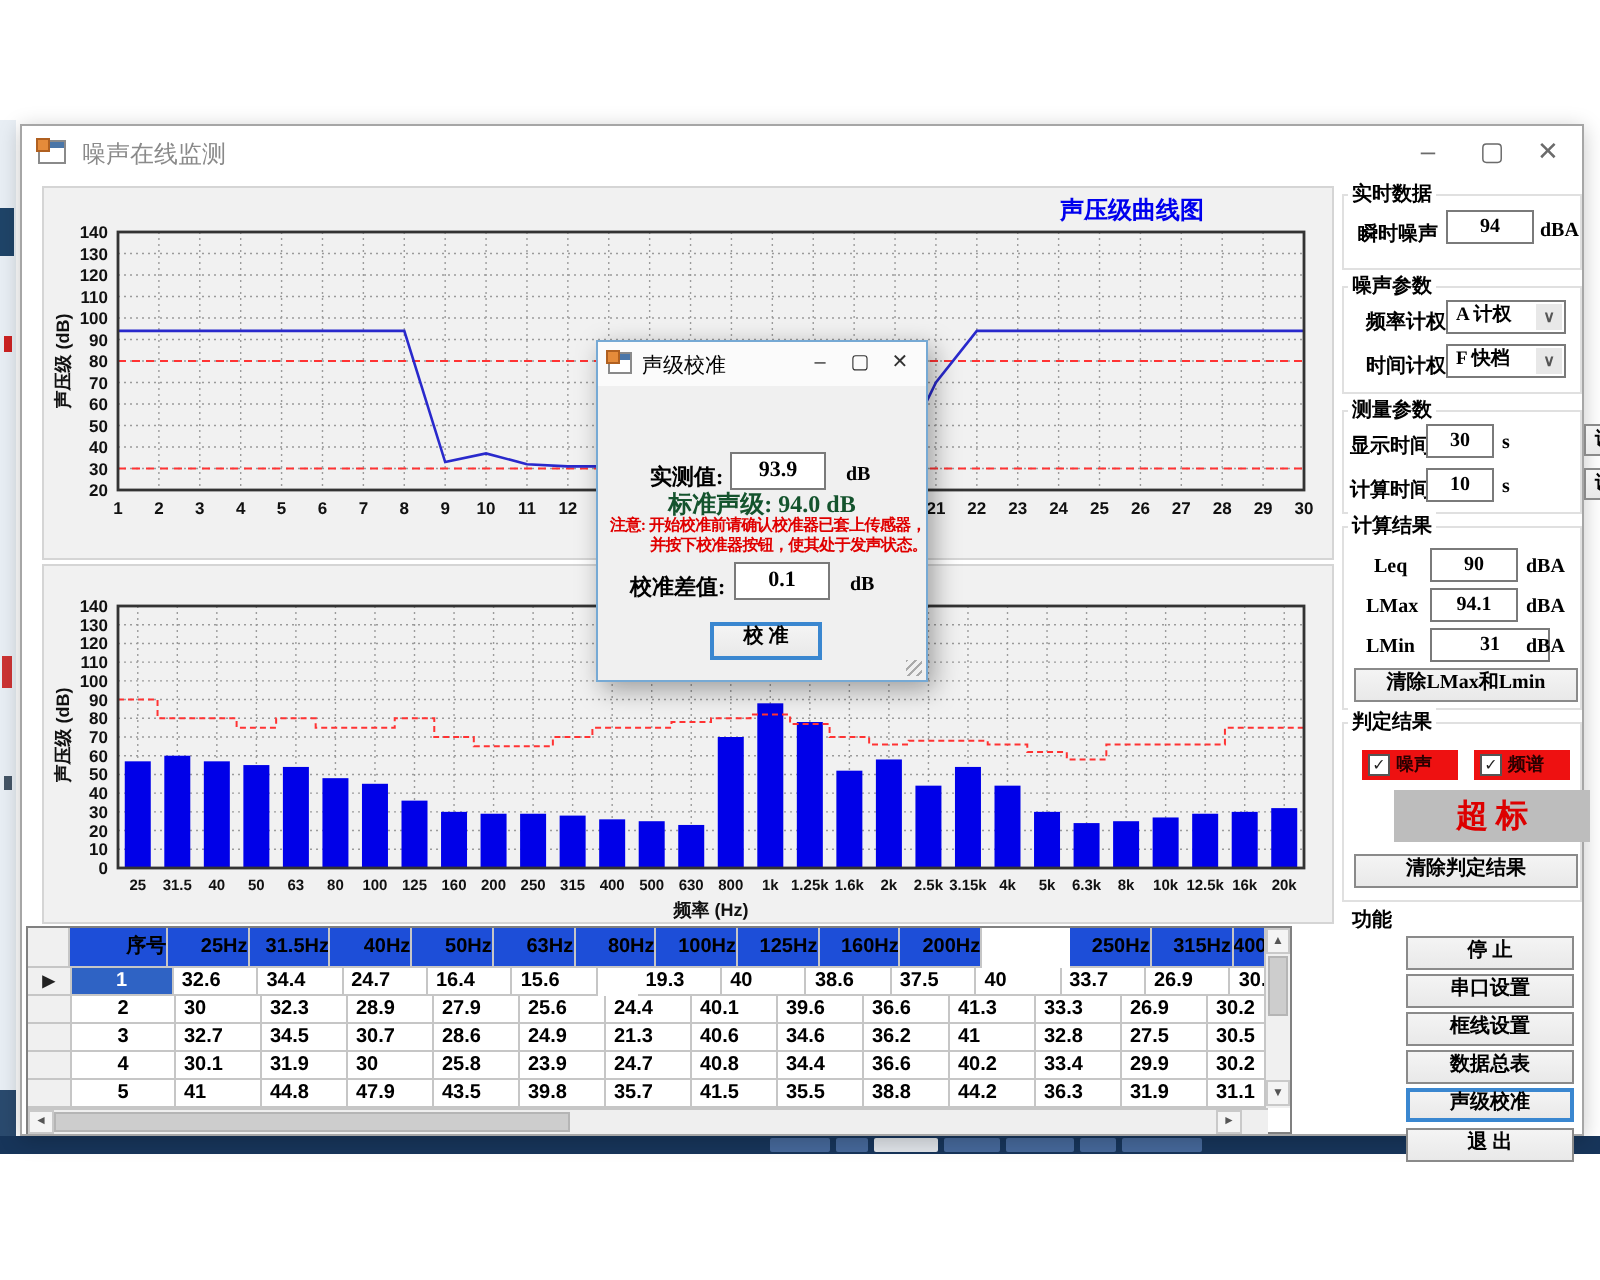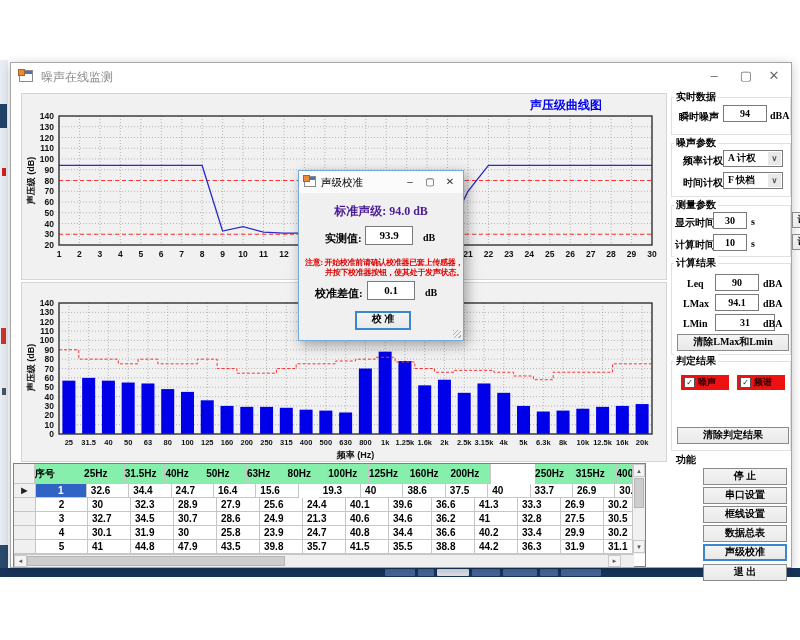--- a/index.html
+++ b/index.html
@@ -47,37 +47,37 @@
   .chk-chip{position:absolute;background:#ee1111;height:15px;display:flex;align-items:center;padding:0 3px;box-sizing:border-box;}
   .chk-box{width:9px;height:9px;background:#fff;border:1px solid #555;font-size:8px;line-height:9px;text-align:center;color:#222;margin-right:3px;}
   .chk-chip span.lbl{font:bold 9px "Liberation Serif",serif;color:#2a0000;}
   .alarm{position:absolute;background:#bdbdbd;color:#dd0000;font:bold 16px "Liberation Serif",serif;
          display:flex;align-items:center;justify-content:space-around;}
   
   .grid-table{position:absolute;left:2px;top:400px;width:633px;height:104px;background:#fff;border:1px solid #808080;box-sizing:border-box;}
   .tr{display:flex;}
   .th,.td{box-sizing:border-box;border-right:1px solid #c6c6c6;border-bottom:1px solid #c6c6c6;
           overflow:hidden;white-space:nowrap;font-weight:bold;color:#000;}
-  .th{height:20px;line-height:20px;font-size:10px;text-align:left;background:#86efac;}
+  .th{height:20px;line-height:20px;font-size:10px;text-align:right;background:#1d4ed8;}
   .td{height:14px;line-height:14px;font-size:10px;padding-left:4px;}
   .rowhdr{width:22px;background:#f0f0f0;padding:0;text-align:center;font-size:8px;color:#222;}
   .td.idx{text-align:center;padding:0;}
   .td.sel{background:#2f63c4;color:#fff;}
   .vsb{position:absolute;right:0;top:0;width:13px;height:90px;background:#f0f0f0;border-left:1px solid #c6c6c6;box-sizing:border-box;}
   .hsb{position:absolute;left:0;top:90px;width:620px;height:13px;background:#efefef;border-top:1px solid #c6c6c6;box-sizing:border-box;}
   .sb-btn{position:absolute;background:#f4f4f4;border:1px solid #c9c9c9;box-sizing:border-box;color:#555;
           font-size:6px;text-align:center;}
   .sb-thumb{position:absolute;background:#cdcdcd;border:1px solid #b5b5b5;box-sizing:border-box;}
   
   .dialog{position:absolute;left:298px;top:170px;width:166px;height:171px;background:#f0f0f0;
           border:1px solid #76a9d4;box-shadow:3px 4px 12px rgba(0,0,0,.35);z-index:10;box-sizing:border-box;}
   .dlg-titlebar{position:absolute;left:0;top:0;width:100%;height:22px;background:#fbfbfb;}
   .dlg-title{position:absolute;left:22px;top:5px;font-size:10.5px;color:#000;}
   .dlg-ctl{position:absolute;top:2px;width:18px;height:17px;text-align:center;line-height:17px;font-size:10px;color:#333;}
-  .dlg-red{color:#4c1d95;font:bold 12px "Liberation Serif",serif;}
+  .dlg-red{color:#14532d;font:bold 12px "Liberation Serif",serif;margin-top:41px;}
   .dlg-label{position:absolute;font:bold 11px "Liberation Serif",serif;color:#000;}
   .dlg-notice{position:absolute;color:#e00000;font:bold 8px "Liberation Serif",serif;white-space:nowrap;letter-spacing:-.3px;}
   .dlg-box{position:absolute;background:#fff;border:1px solid #7a7a7a;box-sizing:border-box;height:19px;
            font:bold 11px "Liberation Serif",serif;text-align:center;line-height:17px;}
   .grip{position:absolute;right:2px;bottom:2px;width:8px;height:8px;
         background:repeating-linear-gradient(135deg,#aaa 0 1px,transparent 1px 3px);}
 </style>
 </head>
 <body>
 
@@ -489,20 +489,21 @@
   <div class="grp" style="left:660px;top:298px;width:118px;height:88px;"></div>
   <div class="grp-label" style="left:663px;top:291px;">判定结果</div>
   <div class="chk-chip" style="left:670px;top:312px;width:48px;">
     <span class="chk-box">✓</span>
     <span class="lbl">噪声</span>
   </div>
   <div class="chk-chip" style="left:726px;top:312px;width:48px;">
     <span class="chk-box">✓</span>
     <span class="lbl">频谱</span>
   </div>
+  <div class="alarm" style="left:686px;top:332px;width:82px;height:26px;padding:0 8px;">超 标</div>
   <div class="btn" style="left:666px;top:364px;width:112px;">清除判定结果</div>
 
   <div class="grp-label" style="left:663px;top:390px;">功能</div>
   <div id="fn-buttons">
       <div class="btn" style="position: absolute; left: 692px; top: 405px; width: 84px;">停  止</div>
       <div class="btn" style="position: absolute; left: 692px; top: 424px; width: 84px;">串口设置</div>
       <div class="btn" style="position: absolute; left: 692px; top: 443px; width: 84px;">框线设置</div>
       <div class="btn" style="position: absolute; left: 692px; top: 462px; width: 84px;">数据总表</div>
       <div class="btn focused" style="position: absolute; left: 692px; top: 481px; width: 84px;">声级校准</div>
       <div class="btn" style="position: absolute; left: 692px; top: 501px; width: 84px;">退  出</div>

